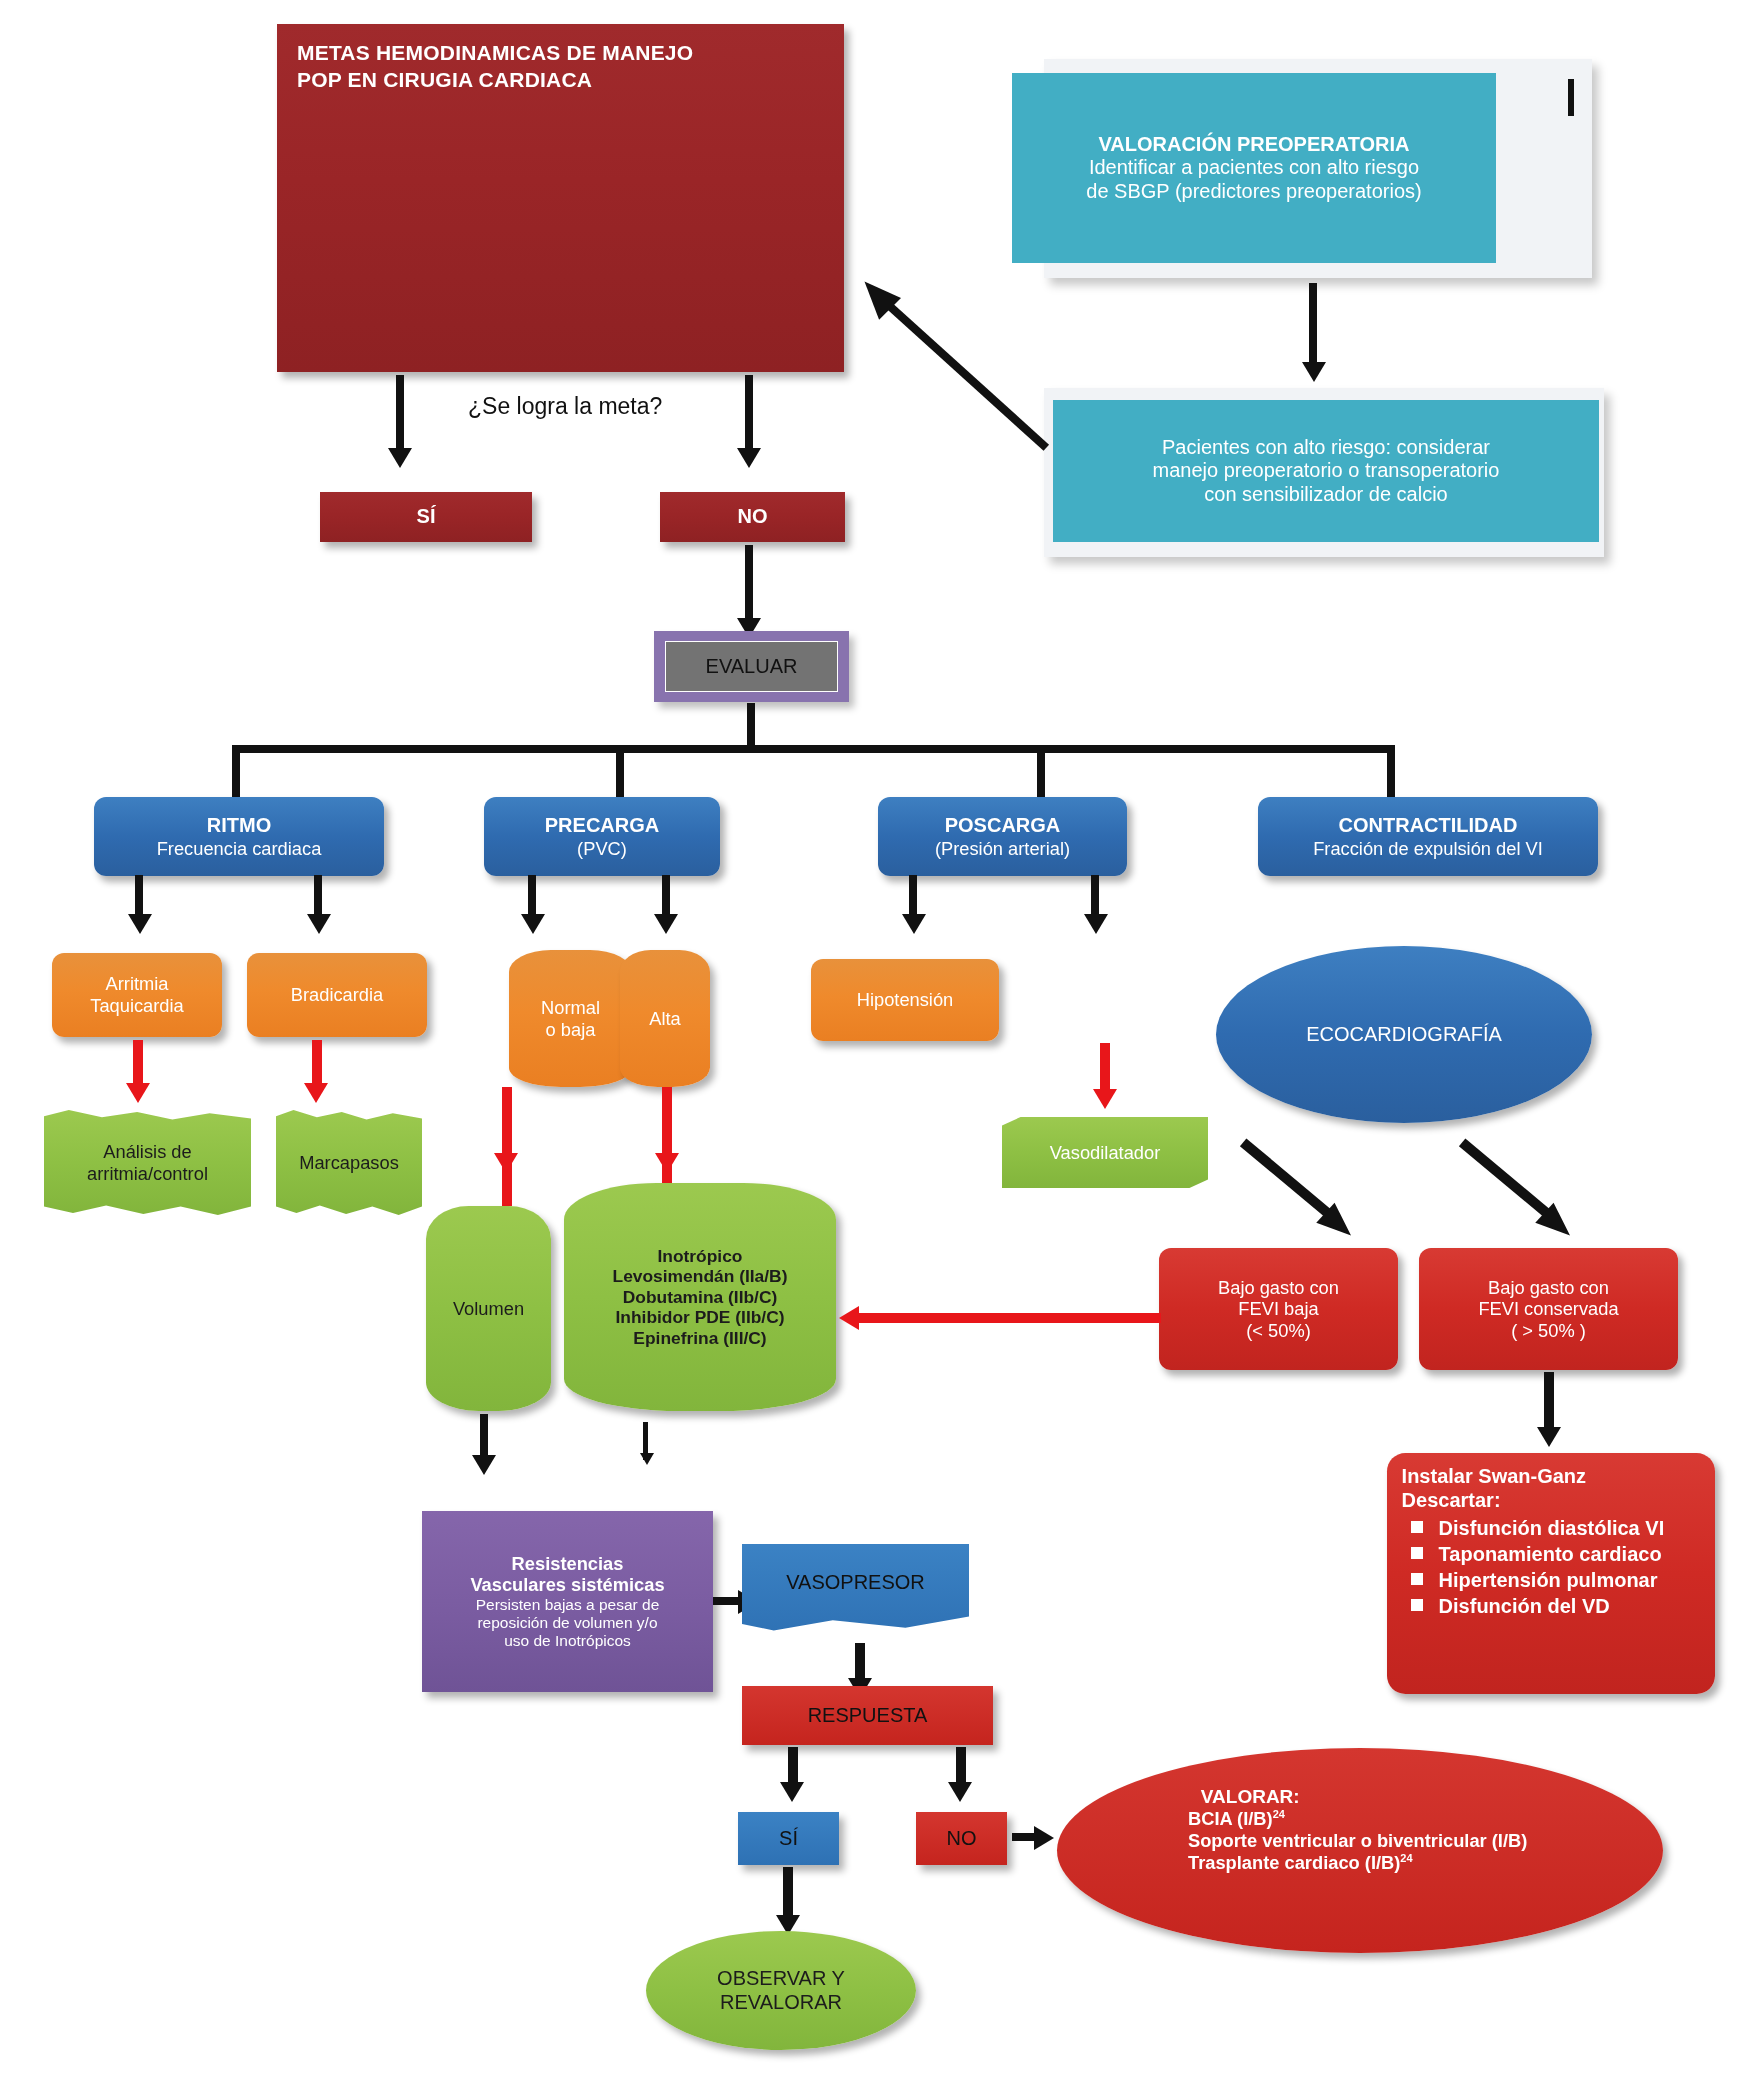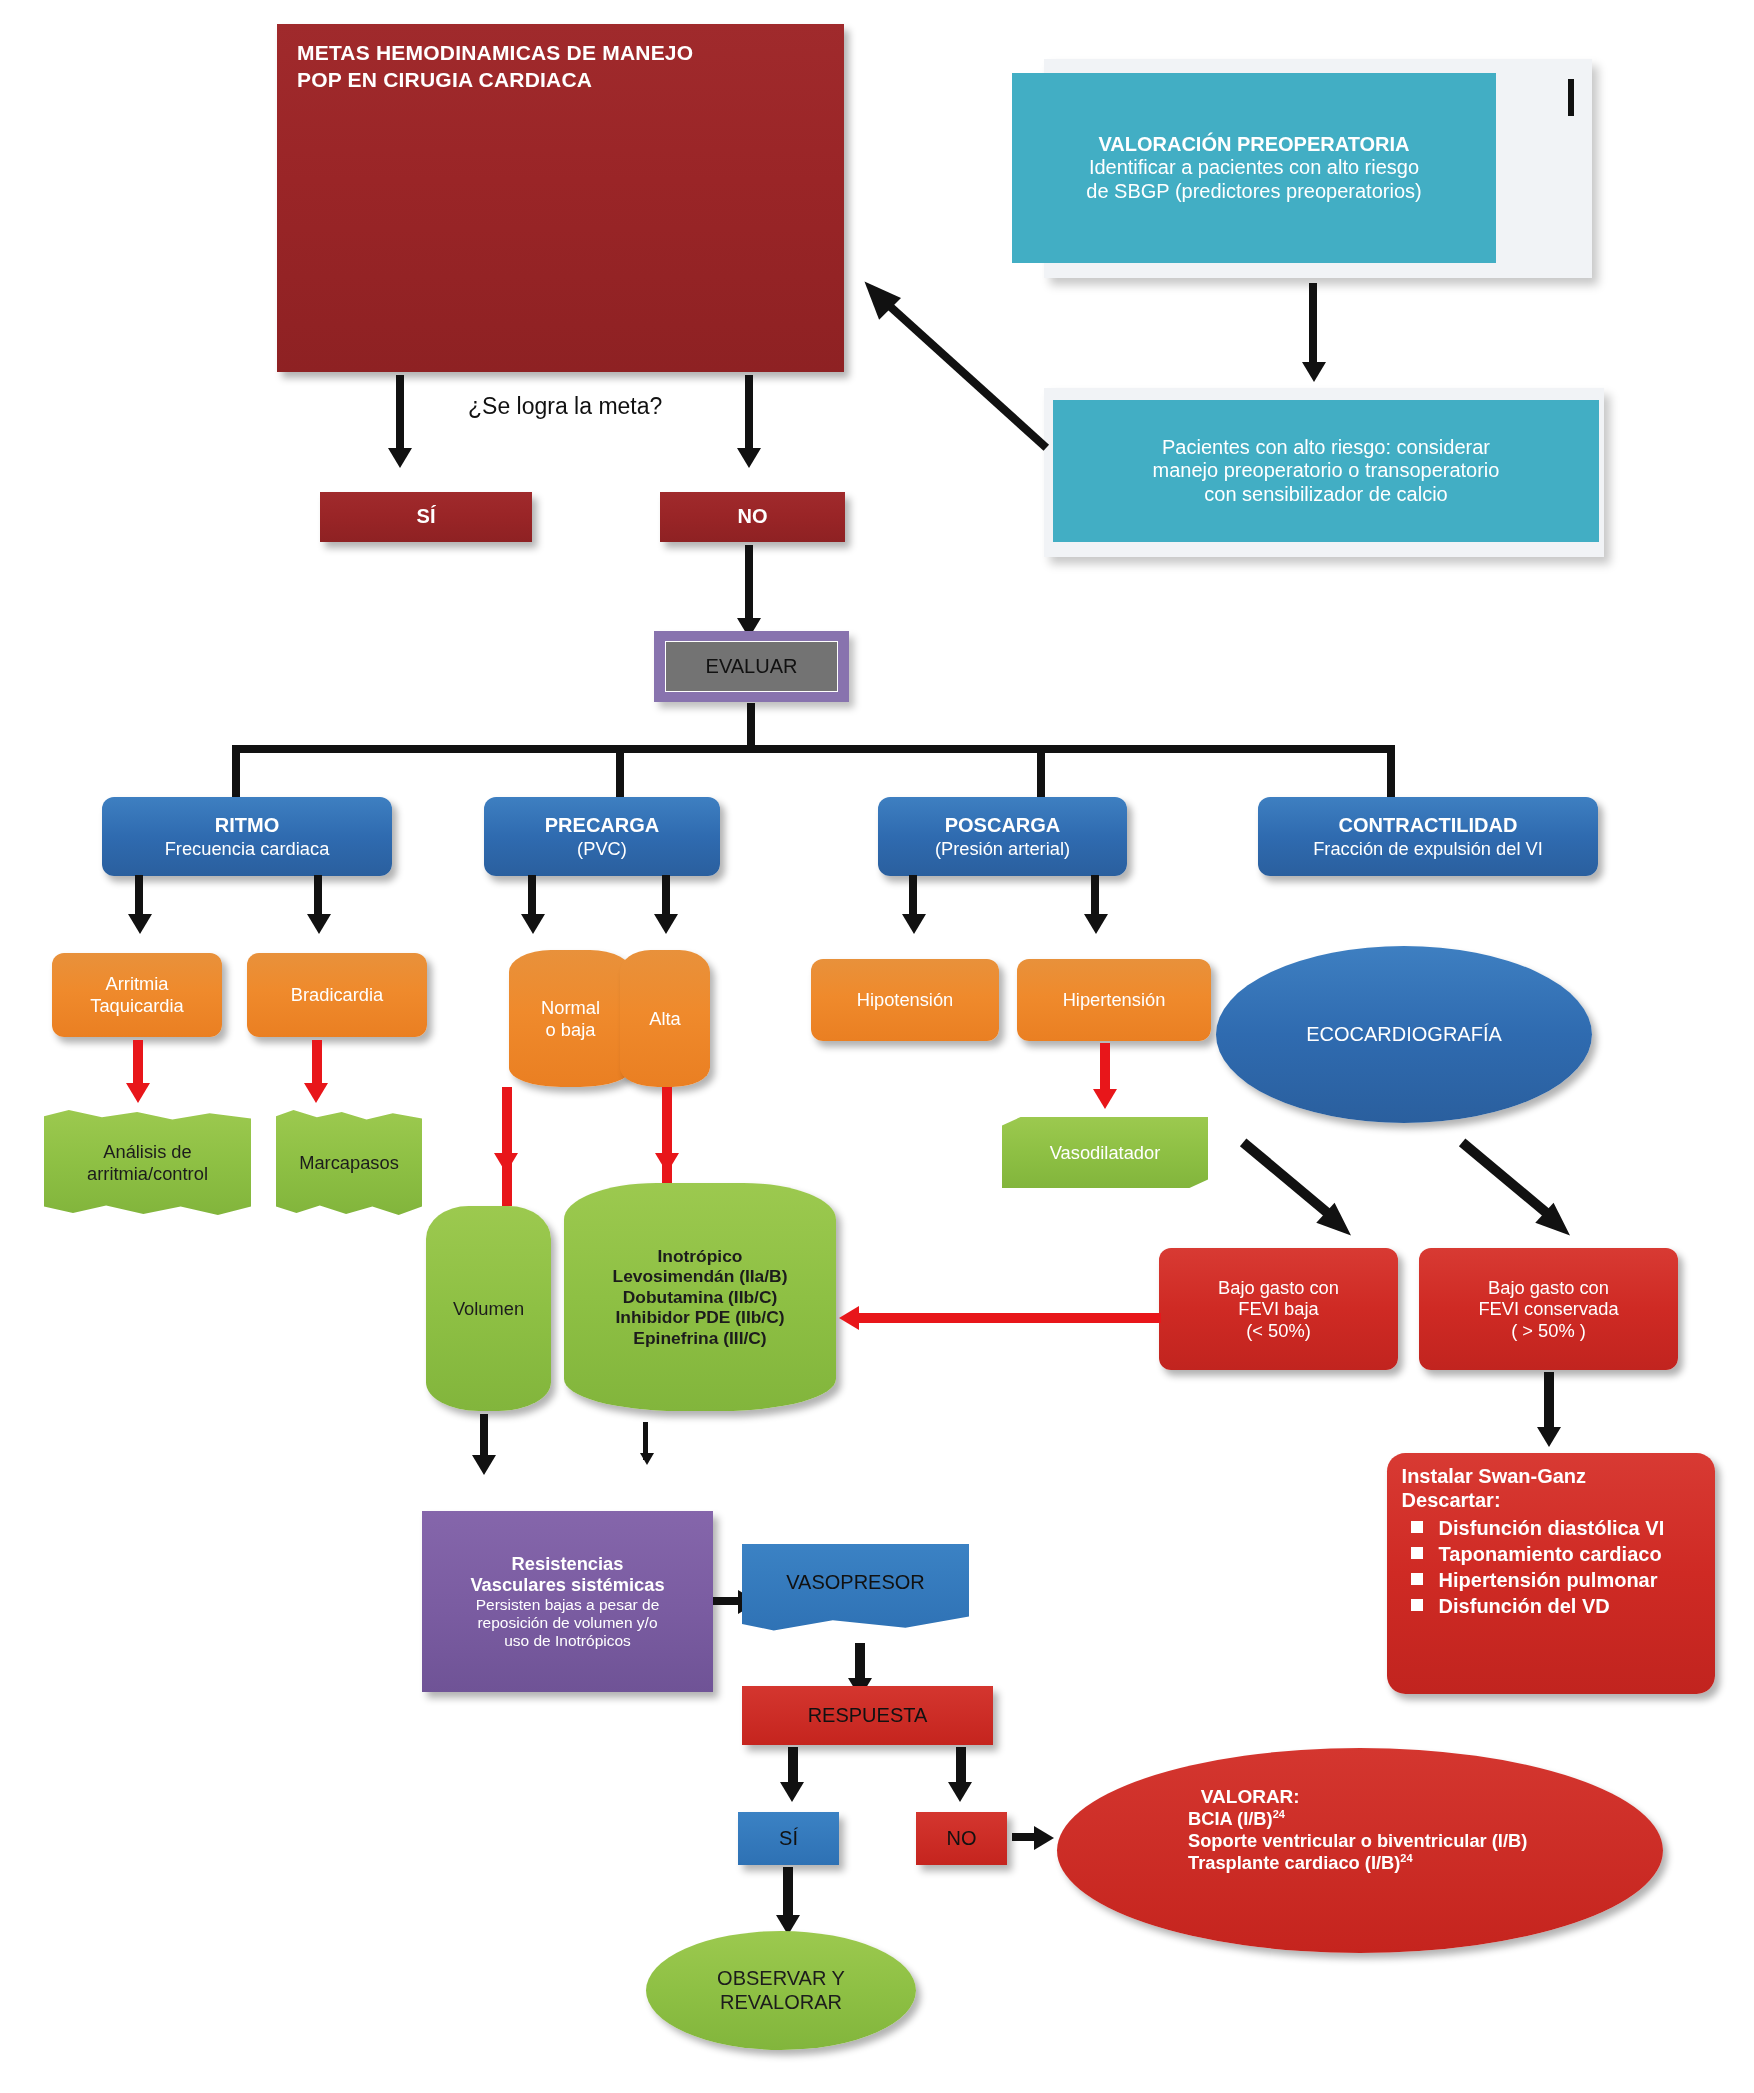--- a/index.html
+++ b/index.html
@@ -133,21 +133,21 @@
     <span class="ttl" style="color:#111;font-weight:normal">EVALUAR</span>
   </div>
 
   <div class="ln" style="left:747px;top:703px;width:8.2px;height:48px;"></div>
   <div class="ln" style="left:232px;top:745px;width:1163px;height:8.2px;"></div>
   <div class="ln" style="left:232px;top:745px;width:8.2px;height:73px;"></div>
   <div class="ln" style="left:616px;top:745px;width:8.2px;height:73px;"></div>
   <div class="ln" style="left:1037px;top:745px;width:8.2px;height:73px;"></div>
   <div class="ln" style="left:1387px;top:745px;width:8.2px;height:73px;"></div>
 
-  <div class="node blue rounded shadow" style="left:94px;top:797px;width:290px;height:79px;margin-left:8px;">
+  <div class="node blue rounded shadow" style="left:94px;top:797px;width:290px;height:79px;">
     <div class="txt">
       <div class="ttl">RITMO</div>
       <div class="med">Frecuencia cardiaca</div>
     </div>
   </div>
 
   <div class="node blue rounded shadow" style="left:484px;top:797px;width:236px;height:79px;">
     <div class="txt">
       <div class="ttl">PRECARGA</div>
       <div class="med">(PVC)</div>
@@ -238,23 +238,20 @@
   <div class="ln" style="left:643px;top:1422px;width:4.6px;height:38px;"></div>
   <div class="arrow adown" style="left:640px;top:1453px;border-left:7.3px solid transparent;border-right:7.3px solid transparent;border-top:12.8px solid #111;"></div>
 
   <div class="ln" style="left:909px;top:875px;width:8.2px;height:42px;"></div>
   <div class="arrow adown" style="left:902px;top:914px;"></div>
   <div class="ln" style="left:1091px;top:875px;width:8.2px;height:42px;"></div>
   <div class="arrow adown" style="left:1084px;top:914px;"></div>
 
   <div class="node orange rounded shadow" style="left:811px;top:959px;width:188px;height:82px;">
     <span class="med">Hipotensión</span>
-  </div>
-  <div class="node orange rounded shadow" style="left:1017px;top:959px;width:194px;height:82px;">
-    <span class="med">Hipertensión</span>
   </div>
 
   <div class="lnr" style="left:1100px;top:1043px;width:10px;height:53px;"></div>
   <div class="arrow adownr" style="left:1093px;top:1089px;"></div>
 
   <div class="node greenw cube shadow" style="left:1002px;top:1117px;width:206px;height:71px;">
     <span class="med">Vasodilatador</span>
   </div>
 
   <div class="node blue ellipse shadow" style="left:1216px;top:946px;width:376px;height:177px;">

